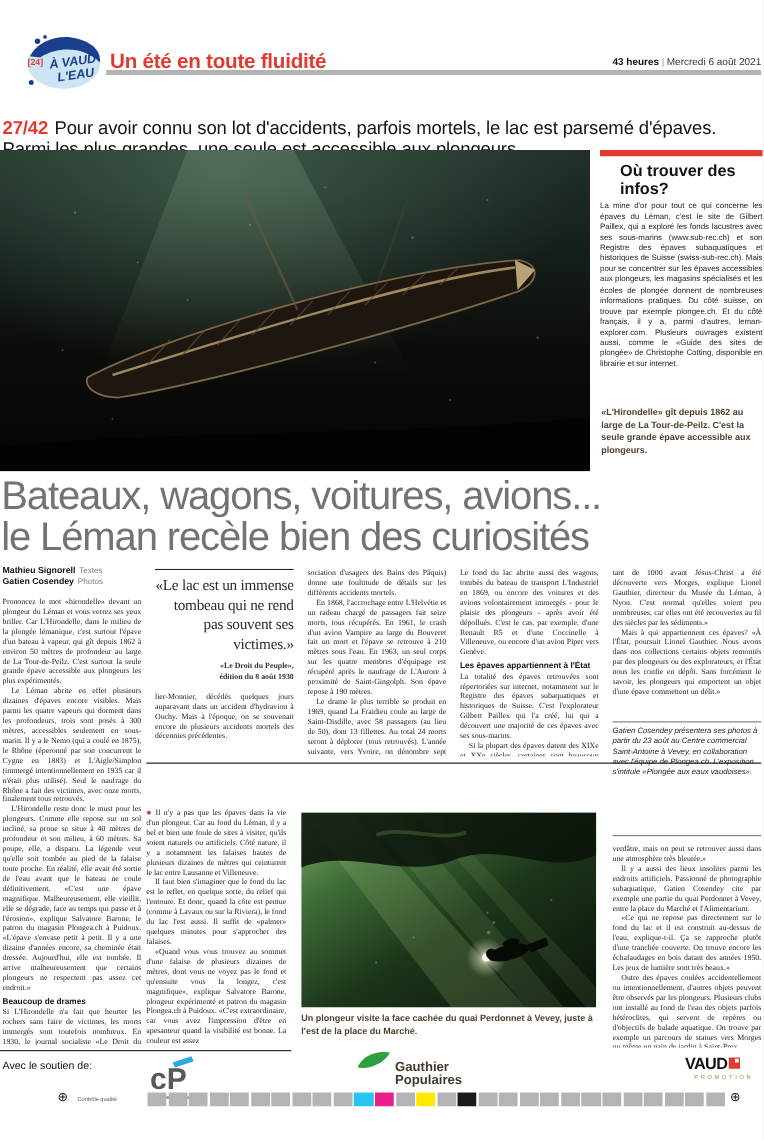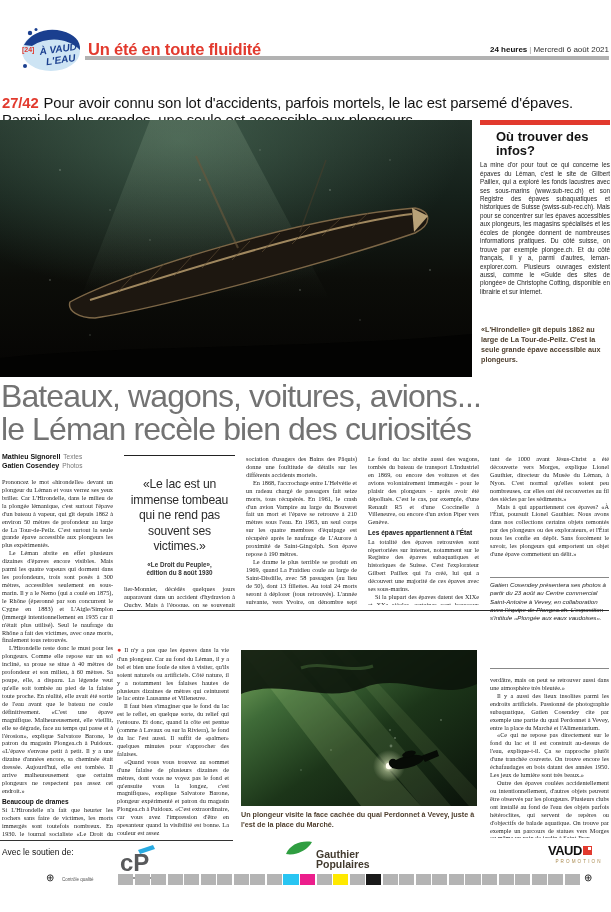--- a/index.html
+++ b/index.html
@@ -47,22 +47,22 @@
   .bodycol .subhead{font-family:"Liberation Sans",sans-serif;font-weight:700;font-size:6.6px;
                     color:#111;text-indent:0;text-align:left;margin-top:3px;}
   .bodycol .subhead + p{text-indent:0;}
 
   #a1col1{left:2px;  top:478px;width:111px;height:358px;}
   #a1col2{left:124px;top:455px;width:111px;height:152px;}
   #a1col3{left:246px;top:455px;width:111px;height:150px;}
   #a1col4{left:368px;top:455px;width:111px;height:150px;}
   #a1col5{left:490px;top:455px;width:119px;height:120px;}
 
-  .pullquote{font-family:Liberation Sans, sans-serif;border-top:1.5px solid #222;padding-top:21px;
-             text-align:center;hyphens:none;}
+  .pullquote{font-family:Liberation Serif, serif;border-top:1.5px solid #222;padding-top:5px;
+             text-align:right;hyphens:none;}
   .pq-text{font-size:12.2px;line-height:1.28;color:#2b2b2b;font-weight:400;letter-spacing:-0.2px;}
   .pq-src{margin-top:6px;font-size:6.3px;line-height:1.3;font-weight:700;color:#333;margin-bottom:8px;}
 
   .note{position:absolute;left:490px;top:577px;width:119px;border-top:0.8px solid #888;padding-top:3px;
         font-family:"Liberation Sans",sans-serif;font-style:italic;font-size:6.2px;line-height:1.35;color:#222;}
 
   
   .rule-a2{position:absolute;left:117px;top:610px;width:492px;height:1px;background:#2a2a2a;}
   .headline2{position:absolute;left:117px;top:614px;width:494px;font-size:21px;line-height:1.05;
              letter-spacing:-0.5px;font-weight:400;color:#3a3432;}
@@ -107,21 +107,21 @@
     <circle cx="7" cy="40" r="2" fill="#1a3f8f"></circle>
     <text x="4" y="26" font-size="7" font-weight="bold" fill="#e23a2e">[24]</text>
     <g transform="rotate(-8 36 28)" fill="#1a3f8f" font-weight="bold" font-style="italic">
       <text x="22" y="27" font-size="10">À VAUD</text>
       <text x="27" y="38" font-size="10">L'EAU</text>
     </g>
   </svg>
   <div class="series-bar"></div>
   <div class="series-title">Un été en toute fluidité</div>
   <div class="mast">
-    <b>24 heures</b><span class="sep">|</span><span>Mercredi 6 août 2021</span>
+    <b>43 heures</b><span class="sep">|</span><span>Mercredi 6 août 2021</span>
   </div>
 
   <p class="lede"><span class="lede-num">27/42</span><span>Pour avoir connu son lot d'accidents, parfois mortels, le lac est parsemé d'épaves. Parmi les plus grandes, une seule est accessible aux plongeurs.</span></p>
 
   <svg class="photo1" viewBox="0 0 472 257" preserveAspectRatio="none" role="img">
     <defs>
       <linearGradient id="sea1" x1="0" y1="0" x2="0" y2="1">
         <stop offset="0" stop-color="#223129"></stop>
           <stop offset="0.3" stop-color="#15201a"></stop>
         <stop offset="0.62" stop-color="#0c0d09"></stop>

